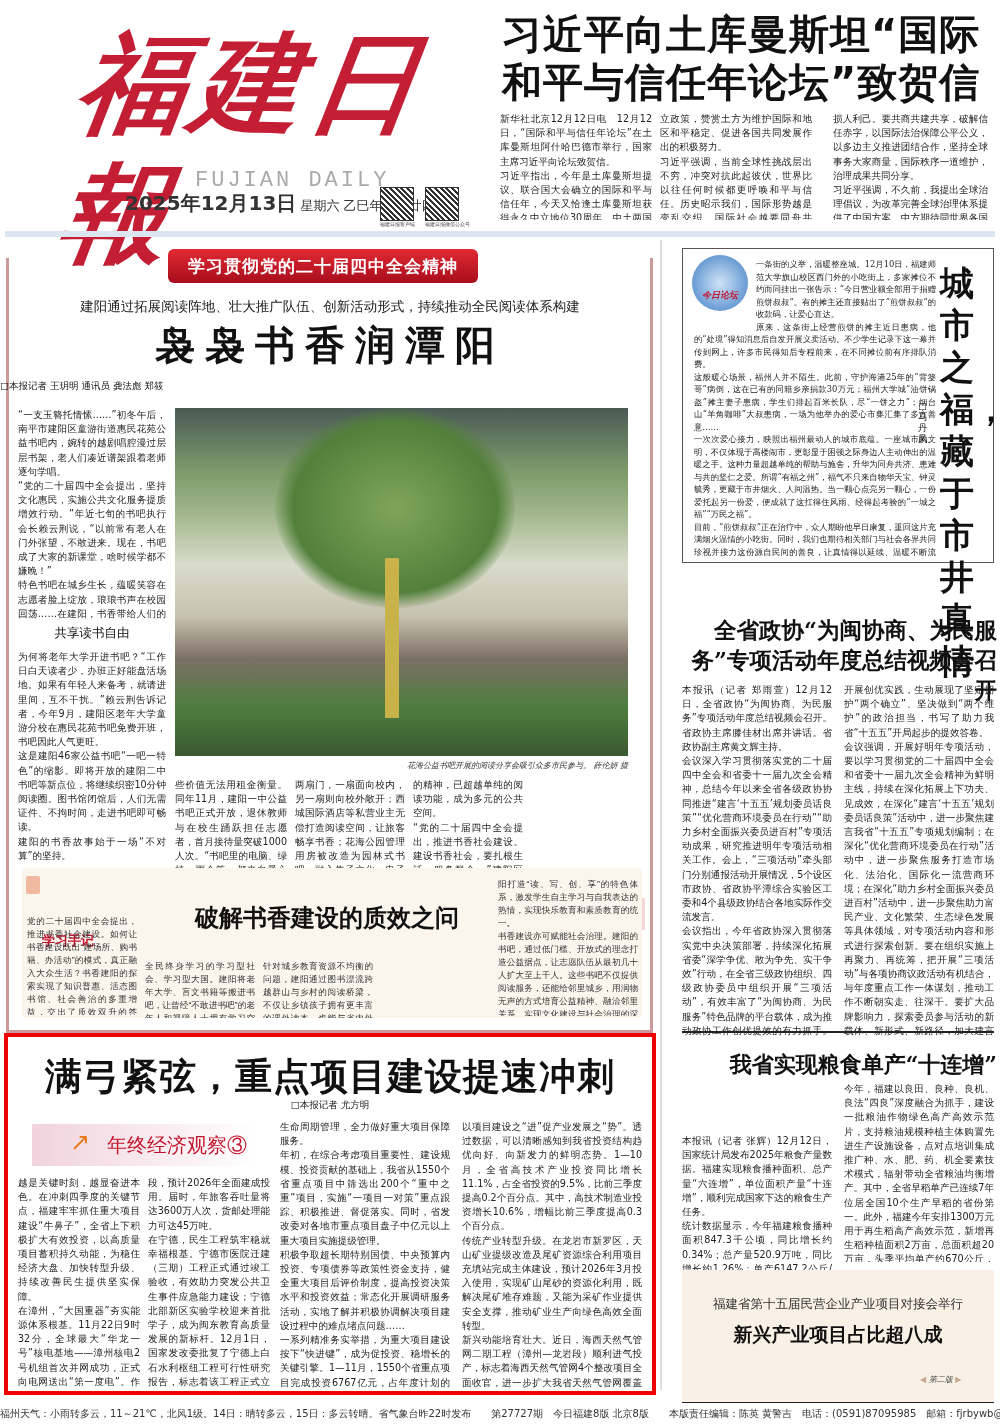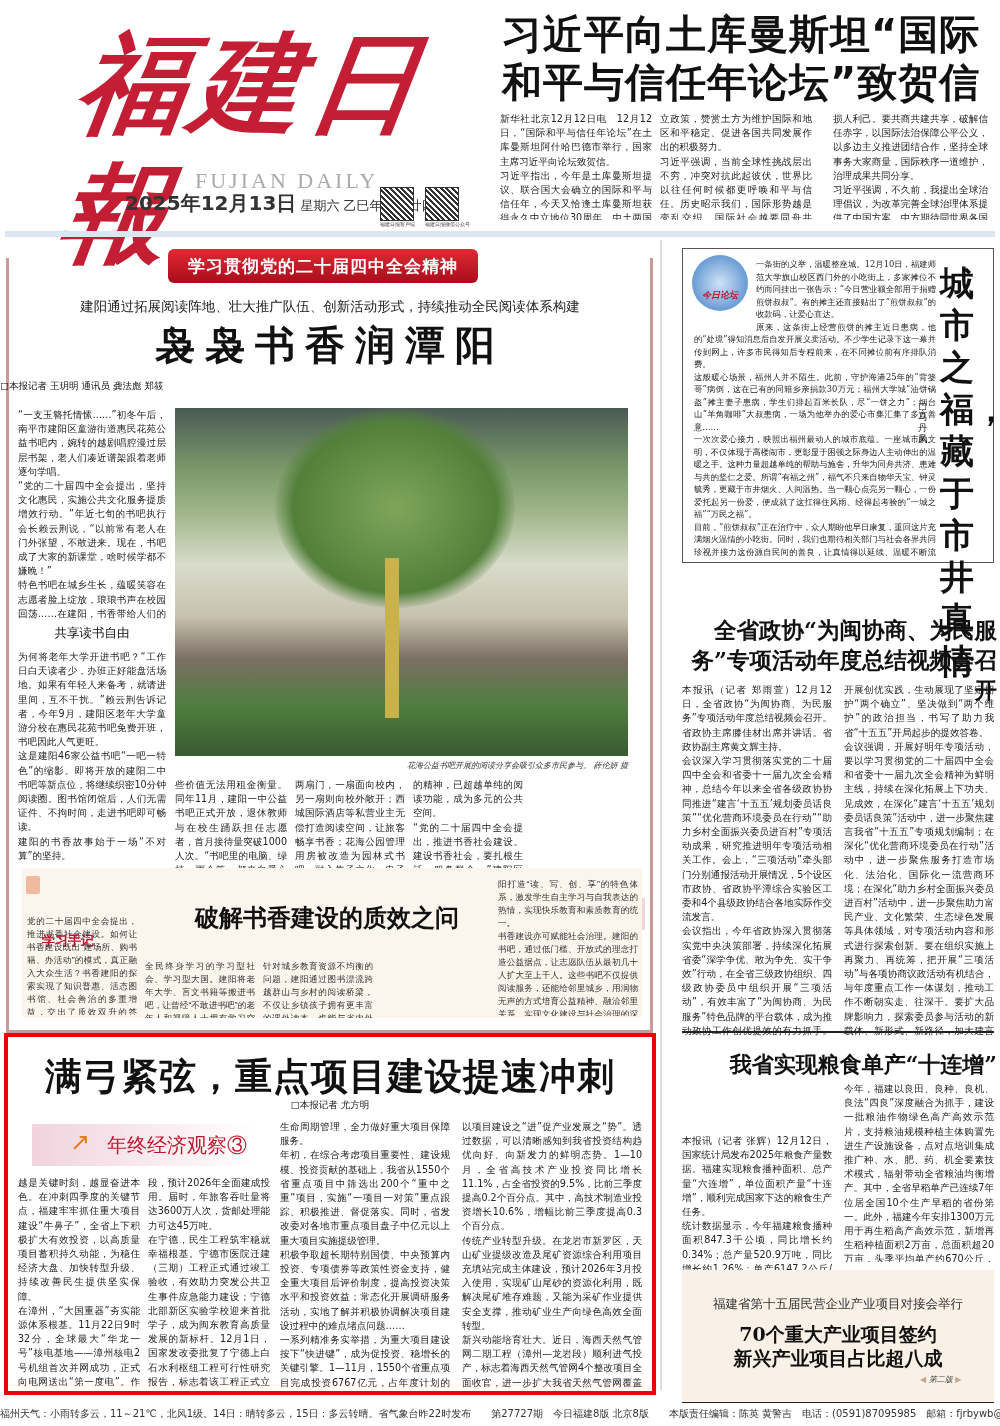--- a/index.html
+++ b/index.html
@@ -2,21 +2,21 @@
 <html><head>
 <meta charset="utf-8">
 <style>
 *{box-sizing:border-box;margin:0;padding:0}
 body{width:1000px;height:1426px;background:#fff;font-family:"DejaVu Sans",sans-serif;color:#111;position:relative;overflow:hidden}
 .abs{position:absolute}
 .txt{font-size:9.6px;line-height:14.2px;color:#222;text-align:justify;overflow:hidden}
 
 #masthead{left:0;top:0;width:480px;height:215px}
 #logo{left:70px;top:18px;font-family:"DejaVu Serif",serif;font-size:108px;font-weight:bold;color:#c41e34;letter-spacing:8px;font-style:italic;transform:skewX(-8deg);line-height:130px}
-#logo-en{left:195px;top:168px;font-family:Liberation Serif, serif;font-size:22px;color:#aaa;letter-spacing:3px}
+#logo-en{left:195px;top:168px;font-family:Liberation Mono, monospace;font-size:22px;color:#aaa;letter-spacing:3px}
 #date-line{left:125px;top:190px;font-size:13px;color:#333}
 #date-line b{font-size:20px}
 #sub-line{left:85px;top:210px;font-size:7.5px;color:#555;line-height:10px}
 .qr{width:34px;height:34px;background:repeating-linear-gradient(45deg,#333 0 2px,#fff 2px 4px),#fff;border:1px solid #333}
 .qr-label{font-size:5px;color:#444;white-space:nowrap}
 
 #top-headline{left:502px;top:10px;width:495px;font-size:40px;font-weight:bold;line-height:48px;letter-spacing:1px}
 .blue-rule{left:5px;top:231px;width:990px;height:6px;background:#dce6f0}
 
 #feature-box{left:6px;top:258px;width:647px;height:775px;border:3px solid #c99;border-top:none}
@@ -188,19 +188,18 @@
 
 <div class="abs" id="grain-title">我省实现粮食单产“十连增”</div>
 <div class="abs txt" id="gc1" style="white-space:pre-line">本报讯（记者 张辉）12月12日，国家统计局发布2025年粮食产量数据。福建实现粮食播种面积、总产量“六连增”，单位面积产量“十连增”，顺利完成国家下达的粮食生产任务。
 统计数据显示，今年福建粮食播种面积847.3千公顷，同比增长约0.34%；总产量520.9万吨，同比增长约1.26%；单产6147.2公斤/公顷，同比增长约0.91%。
 在下达中央耕地地力保护补贴12亿元基础上，省级财政安排补助7000万元，调动农民种粮和地方抓粮积极性。</div>
 <div class="abs txt" id="gc2" style="white-space:pre-line">今年，福建以良田、良种、良机、良法“四良”深度融合为抓手，建设一批粮油作物绿色高产高效示范片，支持粮油规模种植主体购置先进生产设施设备，点对点培训集成推广种、水、肥、药、机全要素技术模式，辐射带动全省粮油均衡增产。其中，全省早稻单产已连续7年位居全国10个生产早稻的省份第一。此外，福建今年安排1300万元用于再生稻高产高效示范，新增再生稻种植面积2万亩，总面积超20万亩，头季平均单产约670公斤，比上年增产10%，为全省粮食增产作出了积极贡献。</div>
 
 <div class="abs" id="promo-box"></div>
 <div class="abs" id="promo-sub">福建省第十五届民营企业产业项目对接会举行</div>
 <div class="abs" id="promo-title">
-  <div>70个重大产业项目签约</div>
   <div>新兴产业项目占比超八成</div>
 </div>
 <div class="abs" id="promo-page"><span>◀</span> <i>第二版</i> <span>▶</span></div>
 
 <div class="abs footer-rule"></div>
 <div class="abs" id="footer">福州天气：小雨转多云，11～21℃，北风1级。14日：晴转多云，15日：多云转晴。省气象台昨22时发布　　第27727期　今日福建8版 北京8版　　本版责任编辑：陈英 黄警吉　电话：(0591)87095985　邮箱：fjrbywb@163.com</div>
 
 </body></html>

